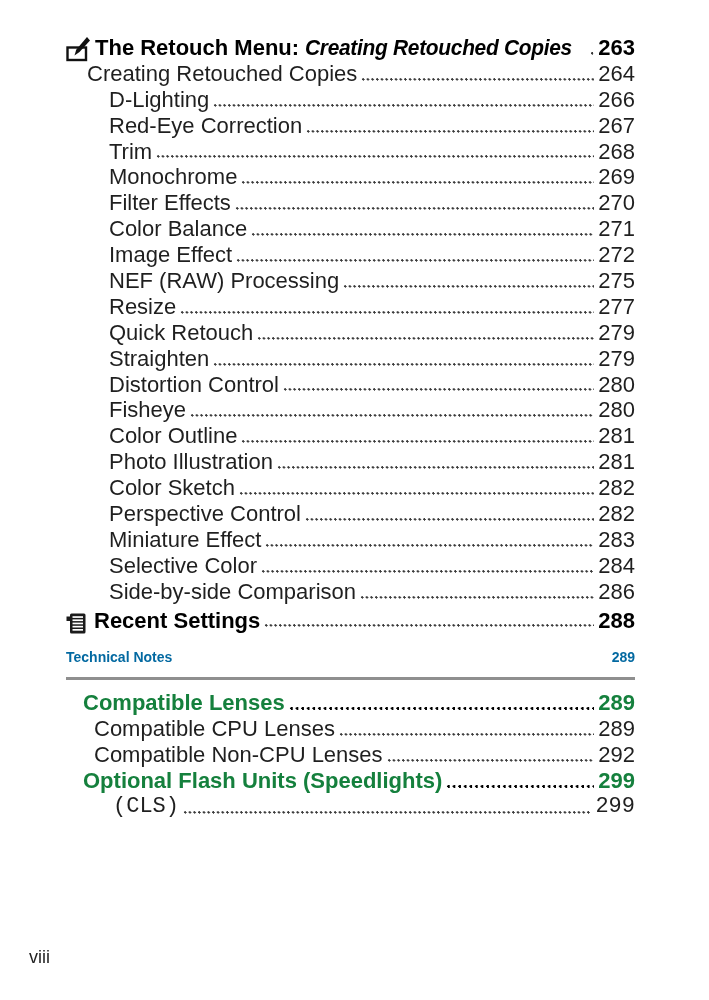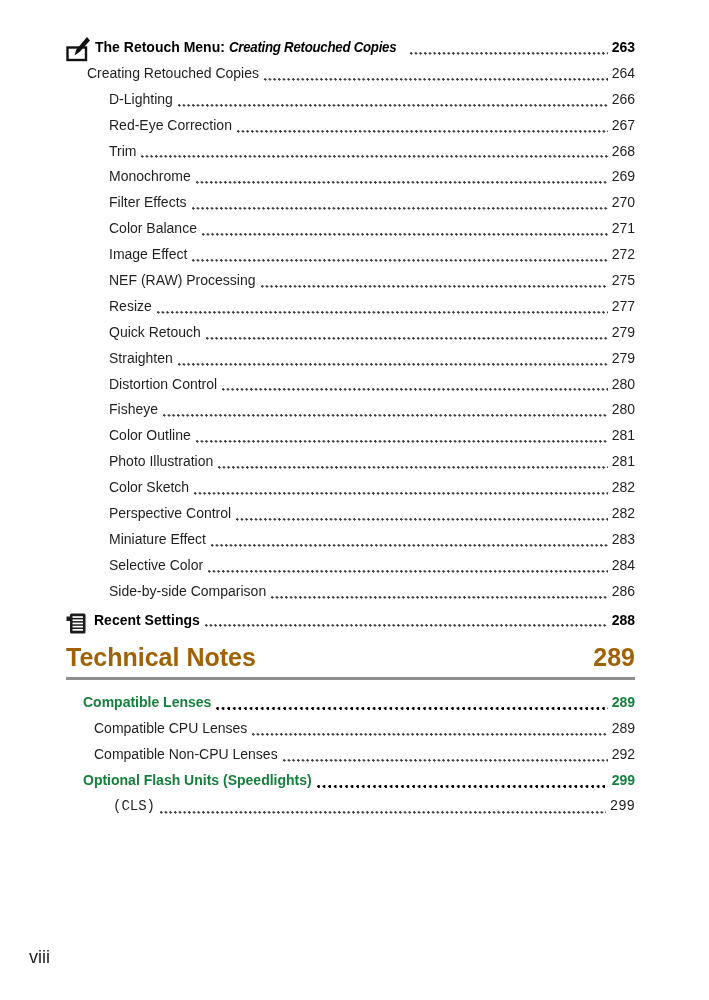--- a/index.html
+++ b/index.html
@@ -13,21 +13,21 @@
   }
   .toc {
     position: absolute;
     top: 35px; left: 66px;
     width: 569px;
   }
   .row {
     display: flex;
     align-items: baseline;
     height: 25.9px;
-    font-size: 14px;
+    font-size: 22px;
     line-height: 25.9px;
     white-space: nowrap;
   }
   .lbl { flex: 0 0 auto; }
   .pg  { flex: 0 0 auto; text-align: right; }
   .dots {
     flex: 1 1 auto;
     align-self: flex-end;
     height: 7px;
     margin: 0 4px 4px 4px;
@@ -62,23 +62,23 @@
     display: inline-block;
     transform: scaleX(.95);
     transform-origin: left bottom;
     letter-spacing: -0.3px;
   }
   
   .section-head {
     display: flex;
     align-items: baseline;
     margin-top: 10px;
-    font-size: 25px;
+    font-size: 14px;
     font-weight: bold;
-    color: #a16207;
+    color: #0369a1;
     line-height: 29px;
     height: 29px;
   }
   .section-head .spacer { flex: 1; }
   .rule {
     height: 3px;
     background: #8f8f8f;
     margin-top: 5px;
     margin-bottom: 10px;
   }

